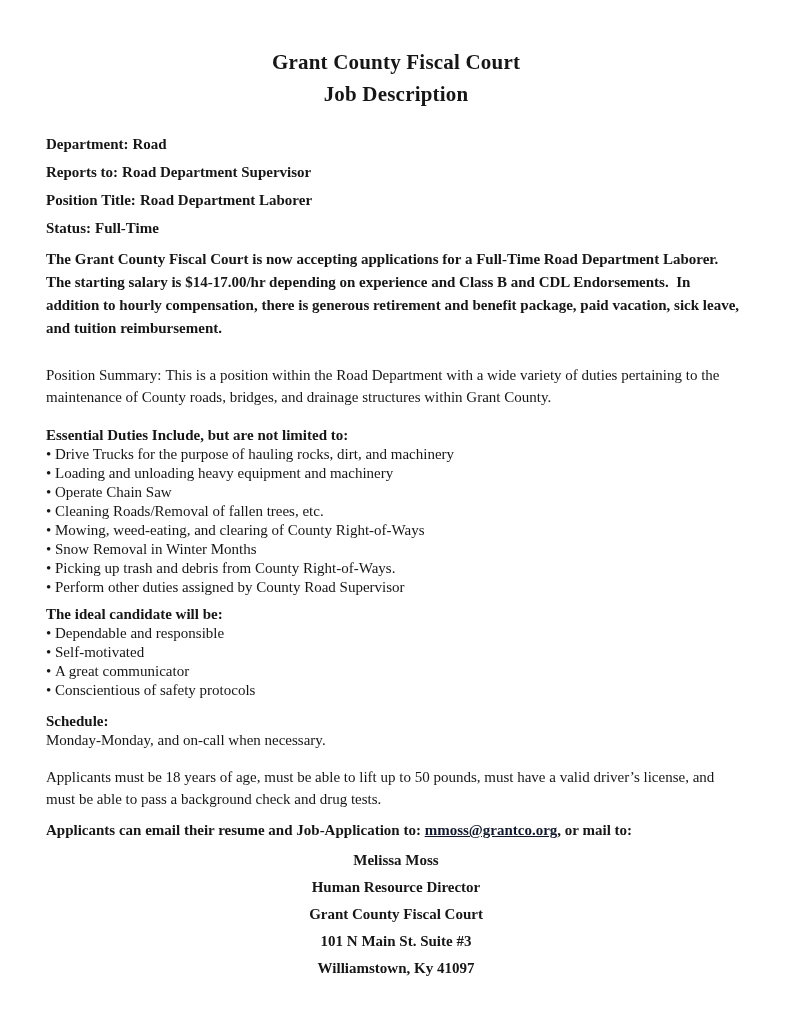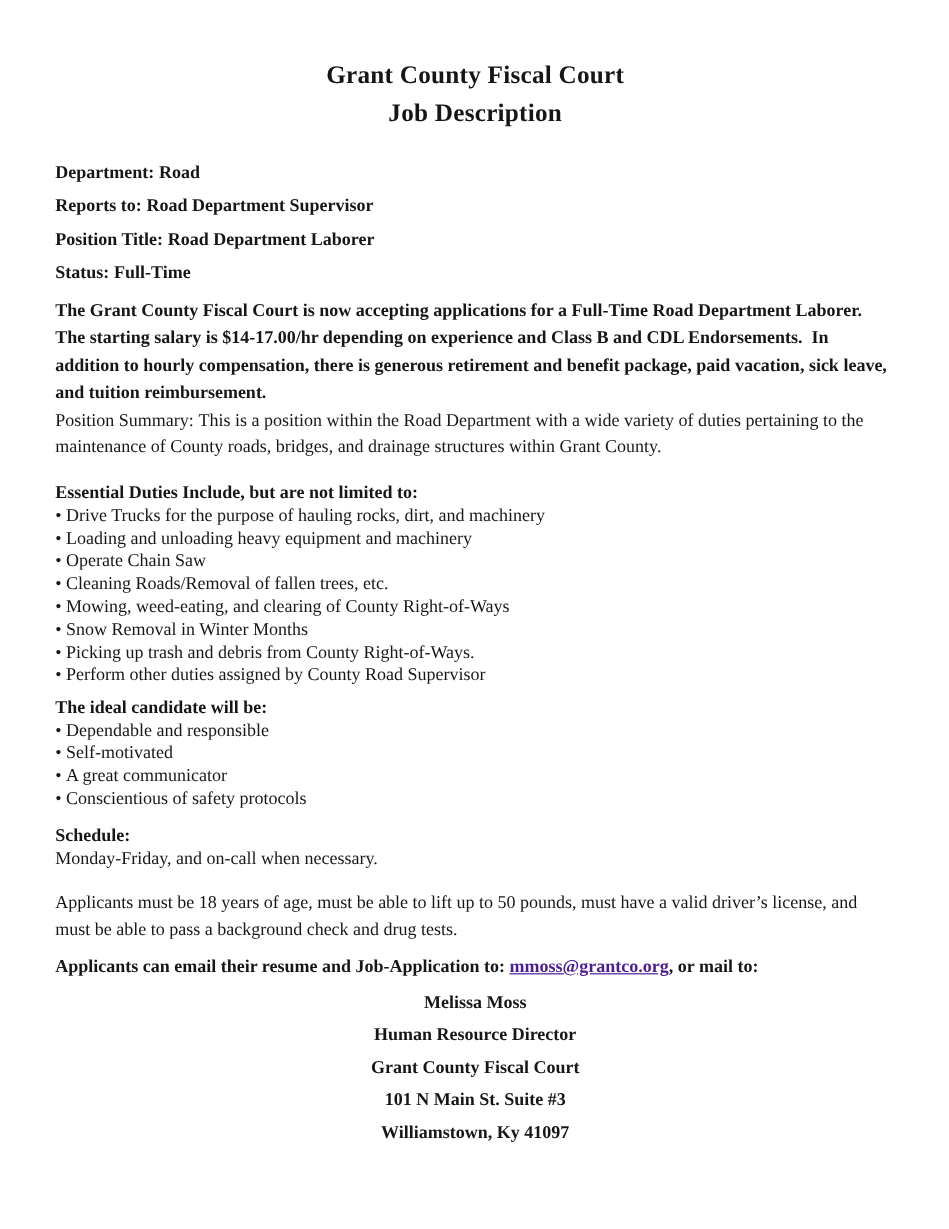--- a/index.html
+++ b/index.html
@@ -25,21 +25,21 @@
   }
   .meta-line {
     font-weight: bold;
     line-height: 16px;
     margin-bottom: 12px;
   }
   .meta-line .label { margin-right: 4px; }
   .intro {
     font-weight: bold;
     line-height: 23px;
-    margin-bottom: 0;
+    margin-bottom: 24px;
     white-space: pre-wrap;
   }
   .summary {
     line-height: 22px;
     margin-bottom: 18px;
   }
   .summary .label { font-weight: normal; margin-right: 4px; }
   .section-heading {
     font-weight: bold;
     line-height: 19px;
@@ -110,25 +110,25 @@
 
   <p class="section-heading">The ideal candidate will be:</p>
   <ul class="bullets candidate">
     <li>Dependable and responsible</li>
     <li>Self-motivated</li>
     <li>A great communicator</li>
     <li>Conscientious of safety protocols</li>
   </ul>
 
   <p class="section-heading">Schedule:</p>
-  <p class="schedule-text">Monday-Friday, and on-call when necessary.</p>
+  <p class="schedule-text">Monday-Monday, and on-call when necessary.</p>
 
   <p class="requirements">Applicants must be 18 years of age, must be able to lift up to 50 pounds, must have a valid driver’s license, and must be able to pass a background check and drug tests.</p>
 
-  <p class="application-line"><span>Applicants can email their resume and Job-Application to: </span><a href="#" style="color: #4c1d95;">mmoss@grantco.org</a><span>, or mail to:</span></p>
+  <p class="application-line"><span>Applicants can email their resume and Job-Application to: </span><a href="#" style="color: #0f172a;">mmoss@grantco.org</a><span>, or mail to:</span></p>
 
   <div class="contact-block">
     <p class="contact-line">Melissa Moss</p>
     <p class="contact-line">Human Resource Director</p>
     <p class="contact-line">Grant County Fiscal Court</p>
     <p class="contact-line">101 N Main St. Suite #3</p>
     <p class="contact-line">Williamstown, Ky 41097</p>
   </div>
 
 </div>

